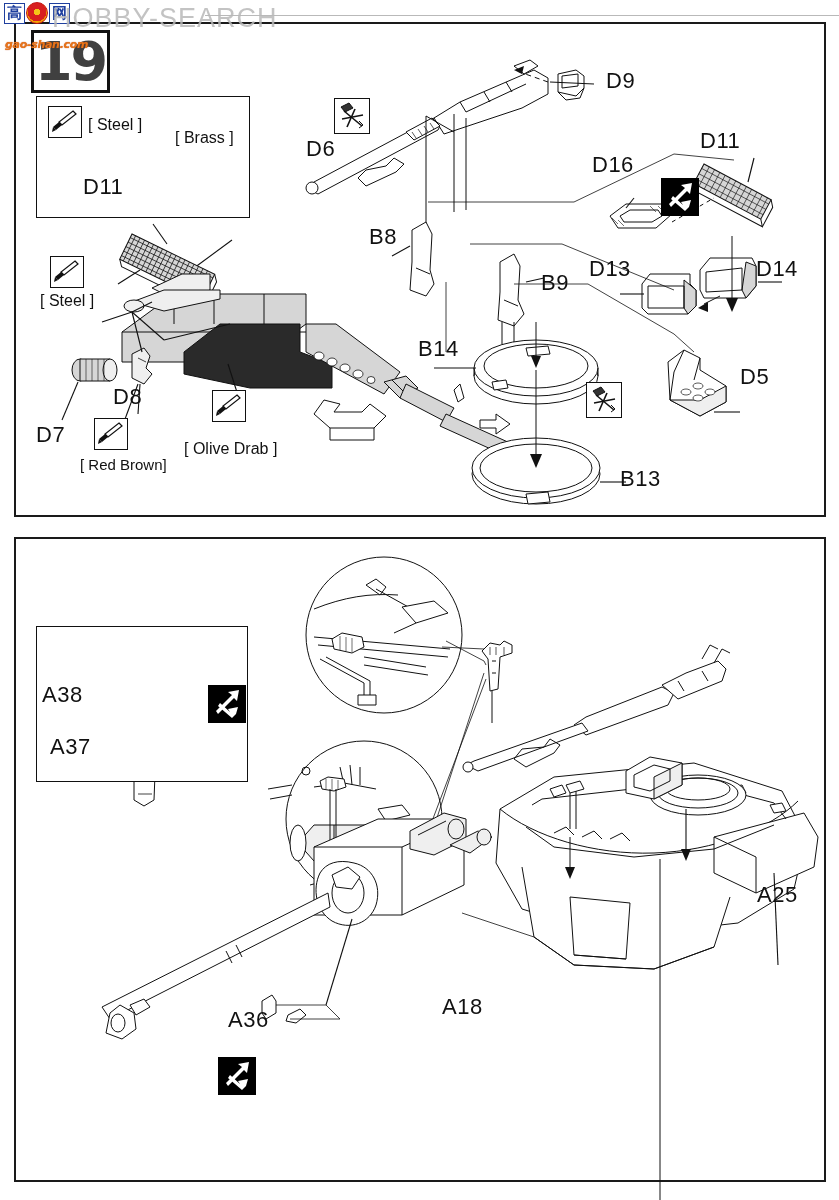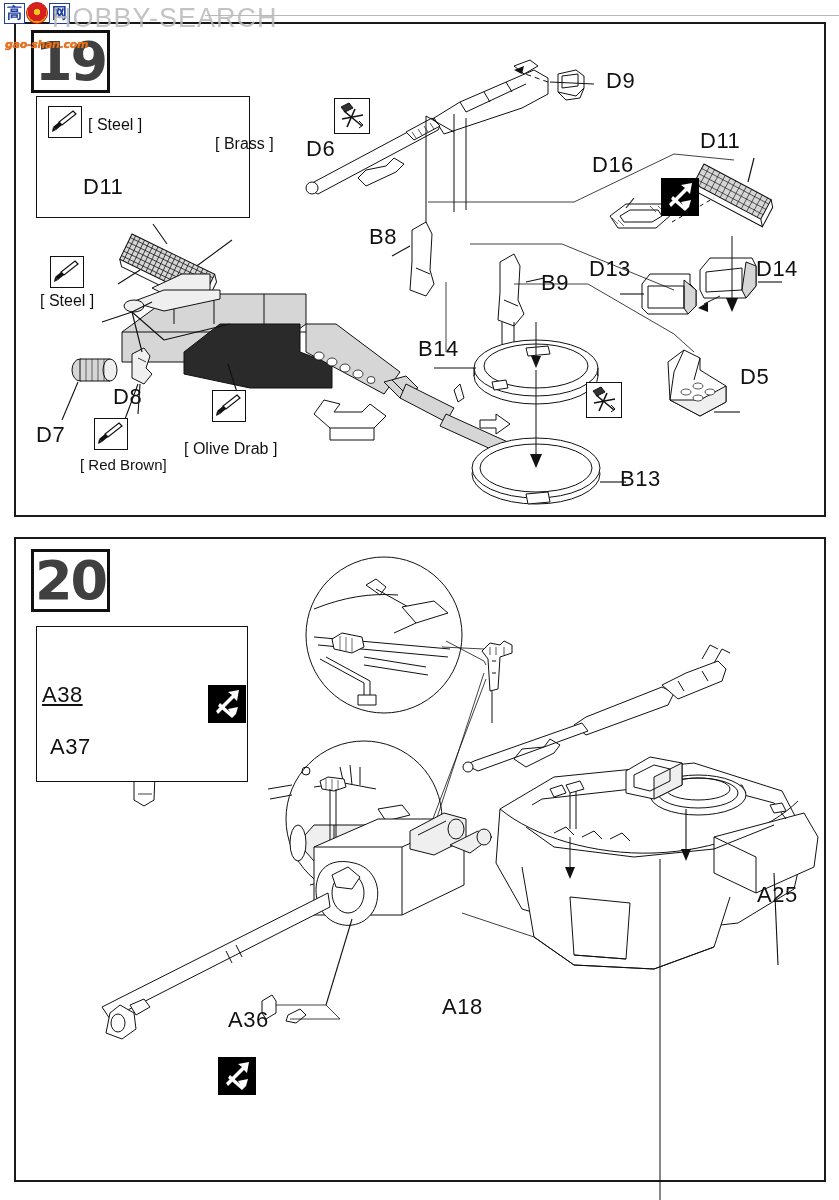--- a/index.html
+++ b/index.html
@@ -106,21 +106,21 @@
 
   <div class="inset-box" id="inset-19"></div>
   <div class="paint-icon" style="left:48px; top:106px;">
     <svg width="30" height="28" viewBox="0 0 30 28">
       <path d="M24 4 L27 7 L13 18 L10 15 Z" fill="#fff" stroke="#111" stroke-width="1.2"></path>
       <path d="M10 15 L13 18 L7 23 L4 20 Z" fill="#111"></path>
       <path d="M4 20 L7 23 L3 25 Z" fill="#111"></path>
     </svg>
   </div>
   <div class="lbl lbl-paint" style="left:88px; top:117px;">[ Steel ]</div>
-  <div class="lbl lbl-paint" style="left:175px; top:136px;margin-left:40px;">[ Brass ]</div>
+  <div class="lbl lbl-paint" style="left:175px; top:130px;">[ Brass ]</div>
   <div class="lbl lbl-part" style="left:83px; top:176px;">D11</div>
 
   <svg class="art" style="left:36px; top:96px;" width="214" height="122">
 
     <path class="ln-lead" d="M117 128 L131 148"></path>
     <path class="ln-lead" d="M196 144 L158 172"></path>
     <path class="ln-lead" d="M82 188 L104 174"></path>
 
     <g transform="translate(96,138) rotate(26)">
       <path class="fl-gr" d="M0 0 L92 0 L92 28 L0 28 Z"></path>
@@ -435,30 +435,29 @@
   <div class="lbl lbl-part" style="left:756px; top:258px;">D14</div>
   <div class="lbl lbl-part" style="left:740px; top:366px;">D5</div>
   <div class="lbl lbl-part" style="left:36px; top:410px;margin-top:14px;">D7</div>
   <div class="lbl lbl-part" style="left:113px; top:386px;">D8</div>
   <div class="lbl lbl-part" style="left:369px; top:226px;">B8</div>
   <div class="lbl lbl-part" style="left:541px; top:272px;">B9</div>
   <div class="lbl lbl-part" style="left:418px; top:338px;">B14</div>
   <div class="lbl lbl-part" style="left:620px; top:468px;">B13</div>
 
   <div class="panel" id="panel-20"></div>
-  <div class="step-badge" id="step-badge-20">20</div>
 
   <div class="inset-box" id="inset-20"></div>
   <div class="arrow-icon" style="left:208px; top:685px;">
     <svg width="38" height="38" viewBox="0 0 38 38">
       <path d="M8 26 L24 10 L20 7 L31 5 L29 16 L26 13 L10 29 Z" fill="#fff"></path>
       <path d="M10 21 L24 33 L28 29 L30 22 L20 24 L22 27 L12 18 Z" fill="#fff"></path>
     </svg>
   </div>
-  <div class="lbl lbl-part" style="left:42px; top:684px;text-decoration:underline;">A38</div>
+  <div class="lbl lbl-part" style="left:42px; top:684px;">A38</div>
   <div class="lbl lbl-part" style="left:50px; top:736px;">A37</div>
 
   <svg class="art" style="left:36px; top:626px;" width="212" height="156">
 
     <g transform="translate(62,58)">
       <path class="fl-w" d="M0 14 L16 0 L52 0 L52 10 L36 24 L0 24 Z"></path>
       <path class="fl-lg" d="M8 10 L20 2 L34 2 L34 8 L22 16 L8 16 Z"></path>
       <g fill="#fff" stroke="#111" stroke-width=".7">
         <ellipse cx="14" cy="18" rx="3.5" ry="2.5"></ellipse>
         <ellipse cx="26" cy="18" rx="3.5" ry="2.5"></ellipse>

